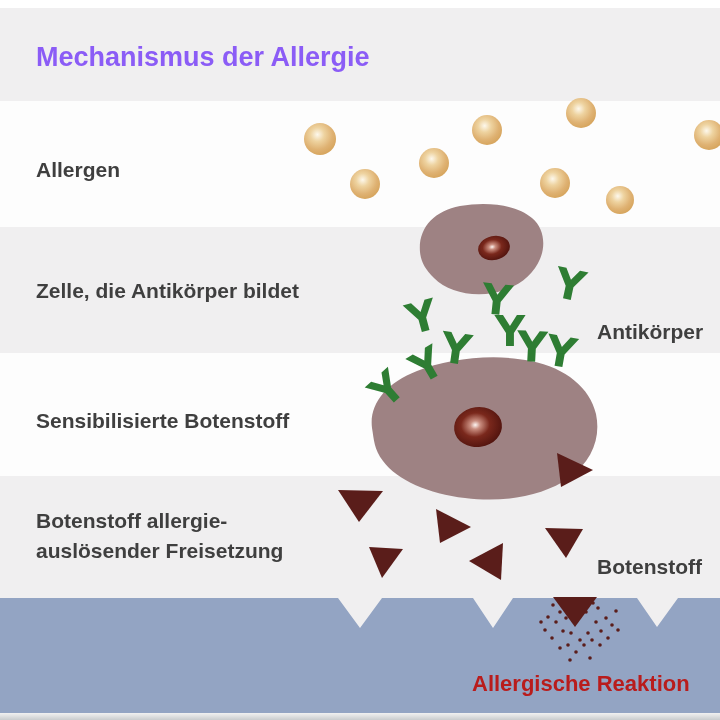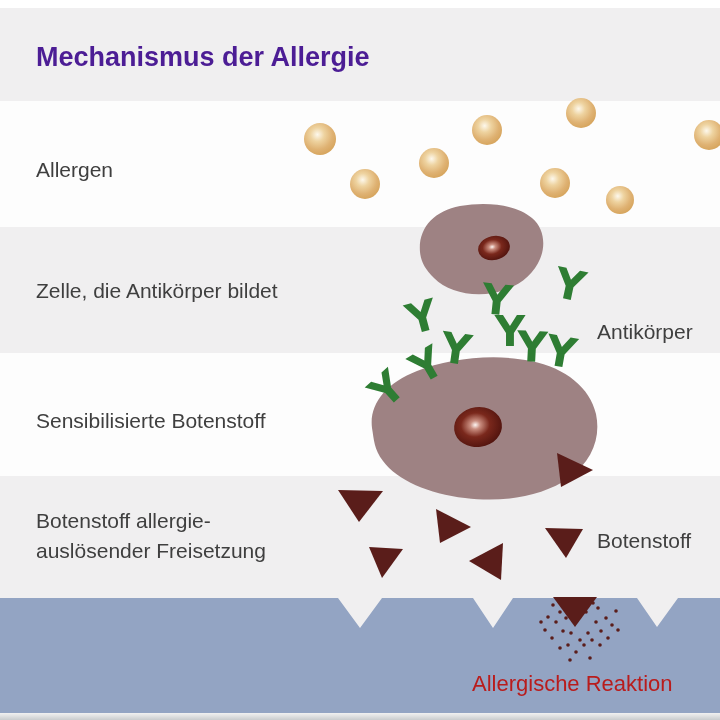--- a/index.html
+++ b/index.html
@@ -9,28 +9,28 @@
   .band.gray{background:#f0eff0;}
   .band.white{background:#fdfdfd;}
   #band-top{top:0;height:8px;background:#ffffff;}
   #band-title{top:8px;height:93px;}
   #band-allergen{top:101px;height:126px;}
   #band-zelle{top:227px;height:126px;}
   #band-mast{top:353px;height:123px;}
   #band-release{top:476px;height:237px;}
   #band-bottom{top:713px;height:7px;background:linear-gradient(#f1f1f1,#c9ccce);}
   svg#art{position:absolute;left:0;top:0;z-index:5;}
-  .lbl{position:absolute;z-index:10;color:#3f3f3f;font-size:21px;line-height:30px;}
-  #page-title{left:36px;top:42px;font-size:27px;font-weight:bold;color:#4c1d95;z-index:10;position:absolute;}
+  .lbl{position:absolute;z-index:10;color:#3f3f3f;font-size:21px;line-height:30px;font-weight:bold;}
+  #page-title{left:36px;top:42px;font-size:27px;font-weight:bold;color:#8b5cf6;z-index:10;position:absolute;}
   #lbl-allergen{left:36px;top:155px;}
   #lbl-zelle{left:36px;top:276px;}
   #lbl-antikoerper{left:597px;top:281px;margin-top:36px;}
   #lbl-mastzelle{left:36px;top:406px;}
   #lbl-release{left:36px;top:506px;}
-  #lbl-botenstoff{left:597px;top:526px;}
+  #lbl-botenstoff{left:597px;top:552px;}
   #lbl-reaktion{left:472px;top:669px;font-size:22px;color:#b91c1c;}
 </style>
 </head>
 <body>
 
 <div id="stage">
 
   <div id="band-top" class="band"></div>
   <div id="band-title" class="band gray"></div>
   <div id="band-allergen" class="band white"></div>

